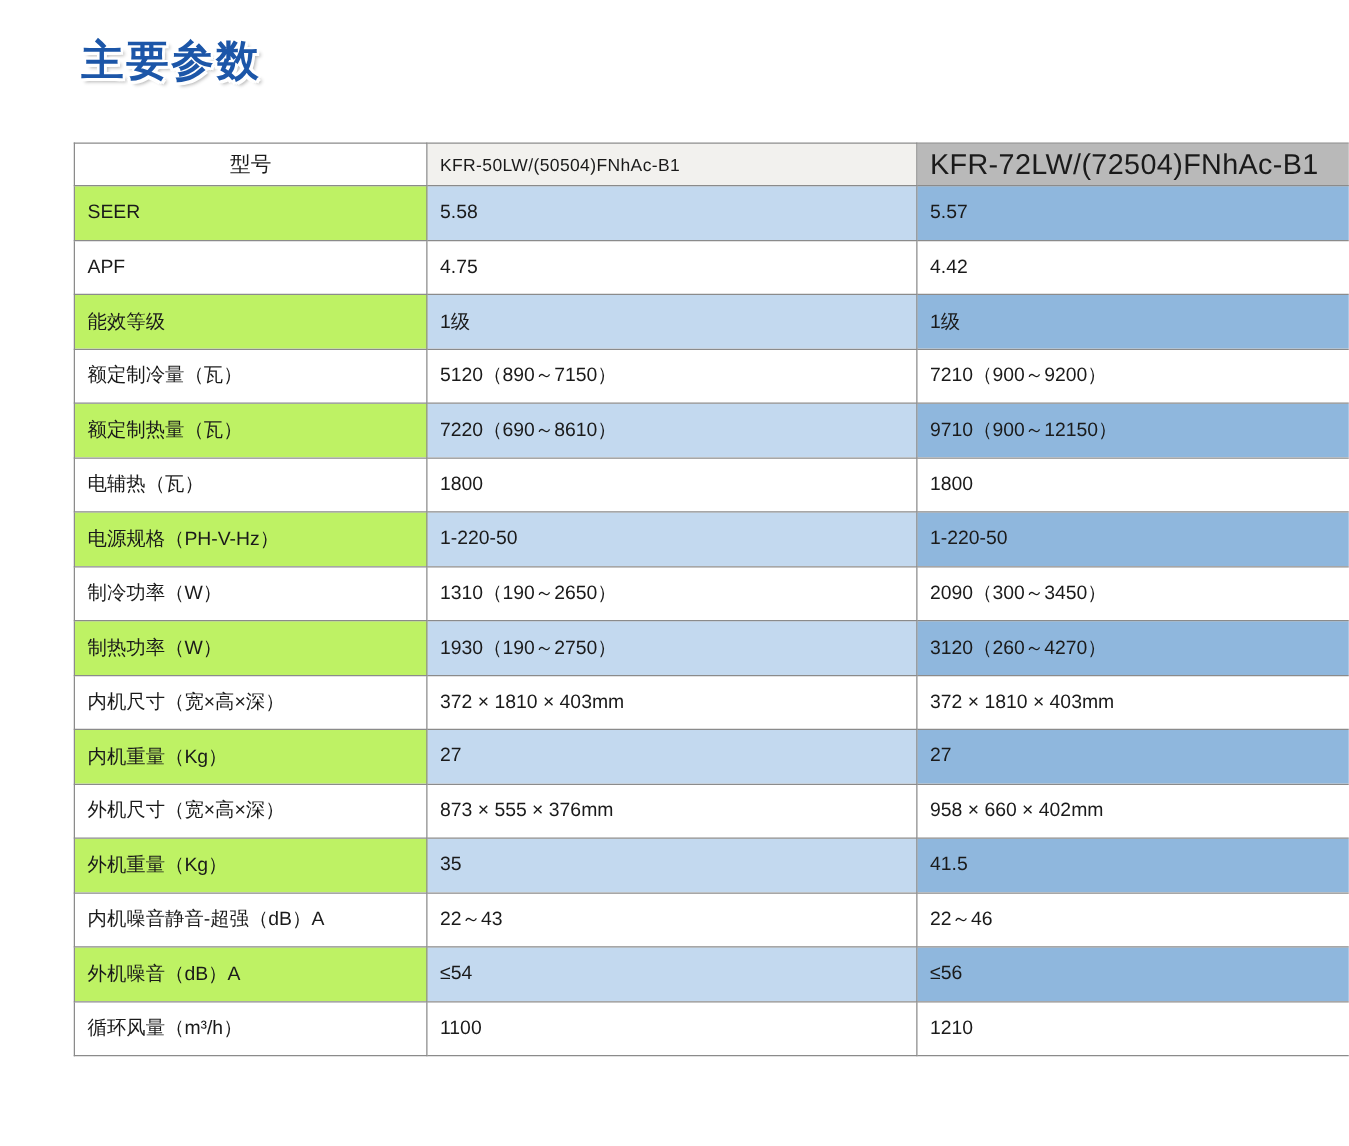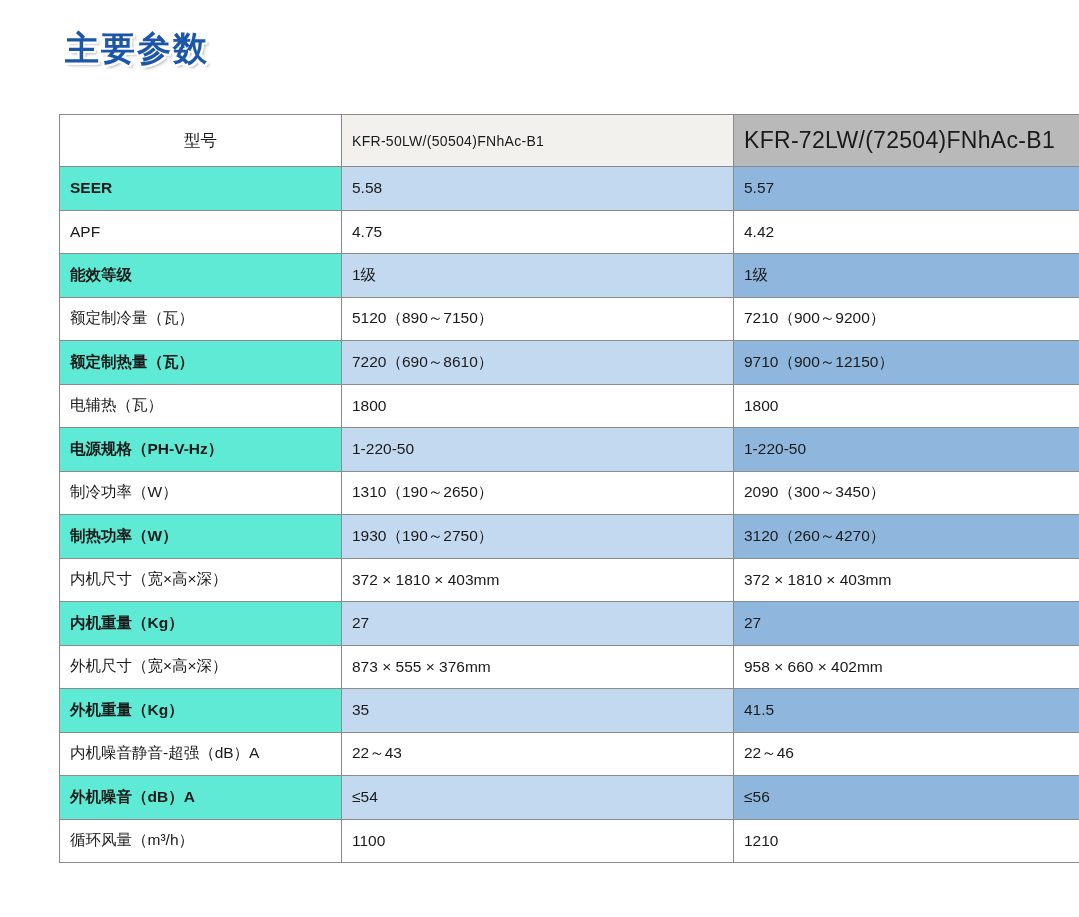--- a/index.html
+++ b/index.html
@@ -74,30 +74,30 @@
     font-size: 14px;
     letter-spacing: .3px;
   }
   .hdr-b {
     background: #b9b9b9;
     text-align: left;
     font-size: 23px;
     letter-spacing: .3px;
   }
   
-  tr.odd td.lbl { background: #5eead4; font-weight: bold; }
+  tr.odd td.lbl { background: #bef264; }
   tr.even td.lbl { background: #ffffff; }
   tr.odd td.v1 { background: #c3d9ef; }
   tr.even td.v1 { background: #ffffff; }
   tr.odd td.v2 { background: #8fb7dd; }
   tr.even td.v2 { background: #ffffff; }
 
   td.lbl { text-align: left; }
   td.v1, td.v2 { text-align: left; }
-  .hdr-row th { height: 52px; }
+  .hdr-row th { height: 34px; }
 </style>
 </head>
 <body>
 
 <div class="page">
 
   <div class="title">主要参数</div>
 
   <table class="spec-table">
     <colgroup>

